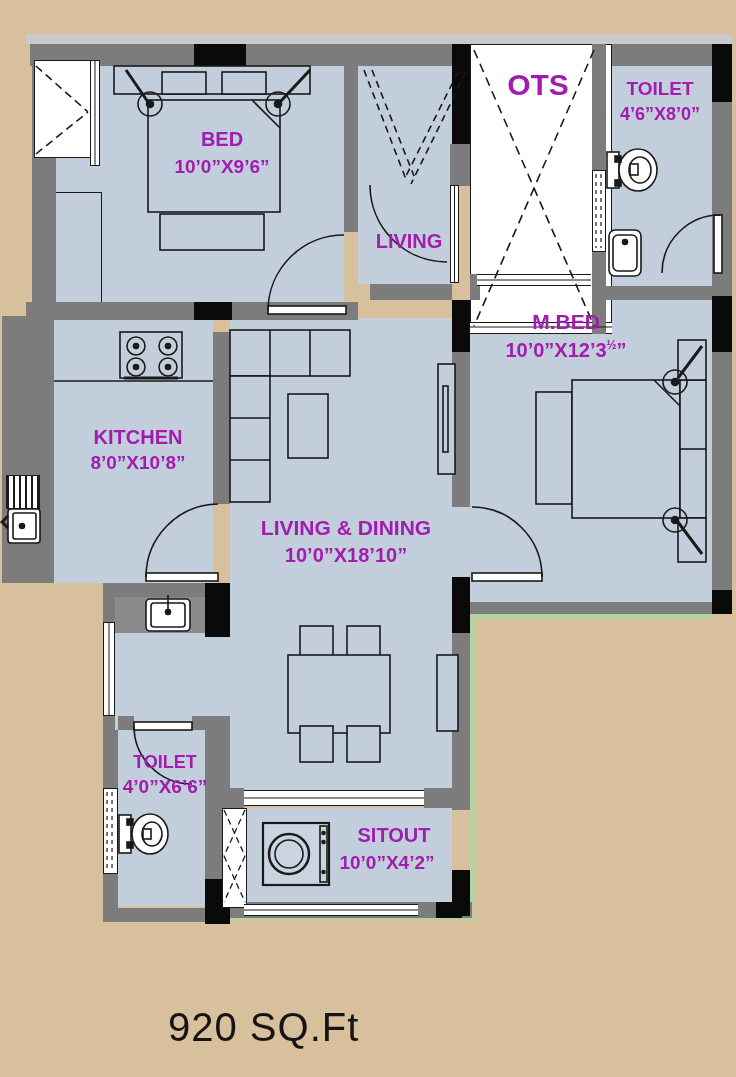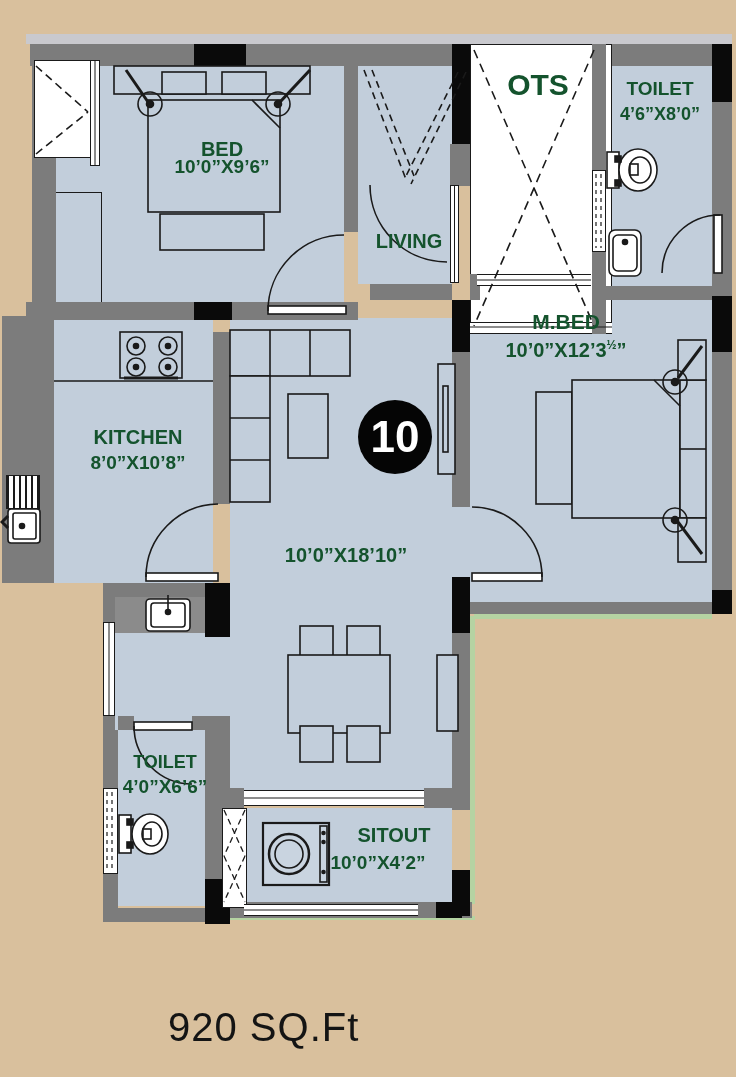--- a/index.html
+++ b/index.html
@@ -7,21 +7,21 @@
        background:#d9c09d;font-family:"Liberation Sans",sans-serif;}
   .abs{position:absolute}
   #plan{position:absolute;left:26px;top:34px;width:706px;height:886px}
   .f{position:absolute;background:#c2cedb}
   .w{position:absolute;background:#7c7c7c}
   .k{position:absolute;background:#0a0a0a}
   .wh{position:absolute;background:#ffffff;border:1.5px solid #1a1a1a;box-sizing:border-box}
   .sill{position:absolute;background:#ffffff;border-top:1.5px solid #1a1a1a;border-bottom:1.5px solid #1a1a1a;box-sizing:border-box}
   .grn{position:absolute;background:#b5d3a2}
   .lbl{position:absolute;transform:translateX(-50%);white-space:nowrap;
-       color:#14532d;z-index:30;text-align:right}
+       color:#a21caf;z-index:30;text-align:right}
   .nm{font-size:20px;font-weight:700}
   .dm{font-size:19px;font-weight:600}
   .frac{font-size:12px;vertical-align:super}
   #svgov{position:absolute;left:-30px;top:0;z-index:20;pointer-events:none}
   #badge{position:absolute;left:332px;top:366px;width:74px;height:74px;border-radius:50%;
          background:#050505;color:#fff;font-size:44px;font-weight:700;display:flex;
          align-items:center;justify-content:center;z-index:31}
   #area{position:absolute;left:168px;top:1005px;font-size:40px;font-weight:400;
         color:#141414;letter-spacing:1px}
   .stripes{position:absolute;background:repeating-linear-gradient(90deg,#1a1a1a 0 2px,#fff 2px 6px);border:1.5px solid #1a1a1a;box-sizing:border-box}
@@ -248,41 +248,41 @@
       <line x1="69" y1="26" x2="69" y2="132" stroke-width="1"></line>
       <line x1="428.5" y1="151" x2="428.5" y2="249" stroke-width="1"></line>
       <line x1="444" y1="293" x2="586" y2="293" stroke-width="1"></line>
       <line x1="451" y1="246" x2="565" y2="246" stroke-width="1"></line>
       <line x1="83" y1="588" x2="83" y2="682" stroke-width="1"></line>
       <line x1="218" y1="764" x2="398" y2="764" stroke-width="1"></line>
       <line x1="218" y1="876" x2="392" y2="876" stroke-width="1"></line>
     </g>
   </svg>
 
-  <div class="lbl nm" style="left:196px;top:104px">BED</div>
+  <div class="lbl nm" style="left:196px;top:94px">BED</div>
   <div class="lbl dm" style="left:196px;top:122px">10’0”X9’6”</div>
 
   <div class="lbl nm" style="left:383px;top:196px">LIVING</div>
 
   <div class="lbl nm" style="left:512px;top:34px;font-size:30px;font-weight:700">OTS</div>
 
   <div class="lbl nm" style="left:634px;top:44px;font-size:19px">TOILET</div>
   <div class="lbl dm" style="left:634px;top:70px;font-size:18px">4’6”X8’0”</div>
 
   <div class="lbl nm" style="left:540px;top:276px;font-size:21px">M.BED</div>
   <div class="lbl dm" style="left:540px;top:304px;font-size:20px"><span>10’0”X12’3</span><span class="frac">½</span><span>”</span></div>
 
   <div class="lbl nm" style="left:112px;top:392px">KITCHEN</div>
   <div class="lbl dm" style="left:112px;top:418px">8’0”X10’8”</div>
 
+  <div class="lbl nm" style="left:320px;top:482px;font-size:21px">LIVING &amp; DINING</div>
   <div class="lbl dm" style="left:320px;top:510px;font-size:20px">10’0”X18’10”</div>
 
-  <div id="badge">10</div>
 
   <div class="lbl nm" style="left:139px;top:718px;font-size:18px">TOILET</div>
   <div class="lbl dm" style="left:139px;top:742px;font-size:19px">4’0”X6’6”</div>
 
   <div class="lbl nm" style="left:368px;top:790px">SITOUT</div>
-  <div class="lbl dm" style="left:352px;top:818px">10’0”X4’2”</div>
+  <div class="lbl dm" style="left:361px;top:818px">10’0”X4’2”</div>
 
 </div>
 
 <div id="area">920 SQ.Ft</div>
 
 </body></html>

